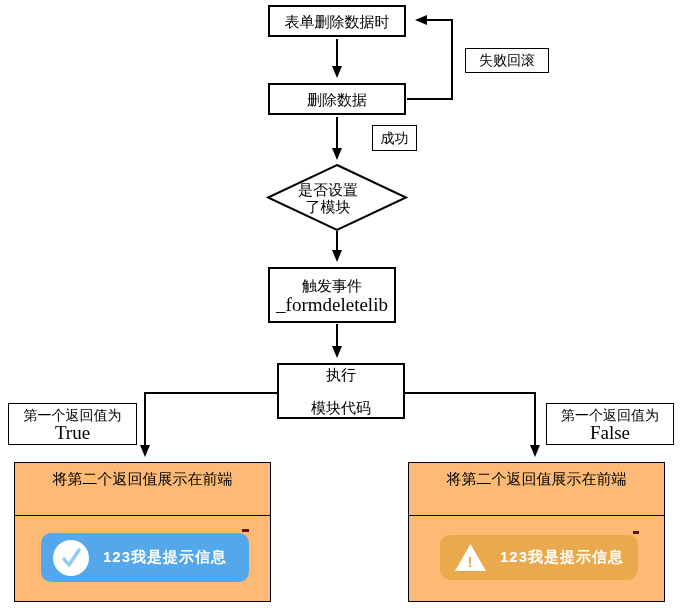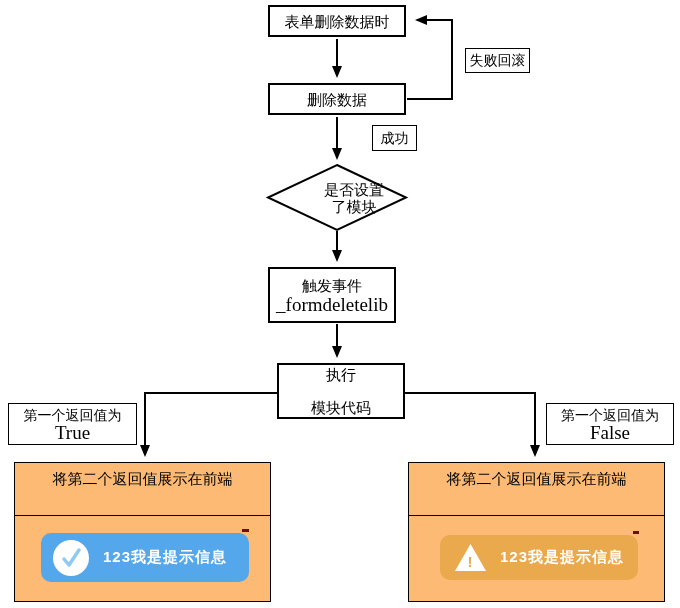--- a/index.html
+++ b/index.html
@@ -68,29 +68,29 @@
   </svg>
 
   <div class="box" style="left:268px; top:83px; width:138px; height:32px;">
     <span>删除数据</span>
   </div>
 
   <div class="box" style="left:268px; top:5px; width:138px; height:32px;">
     <span>表单删除数据时</span>
   </div>
 
-  <div class="box thin" style="left:465px; top:48px; width:65px; height:25px; font-size:14px;justify-content:center;">
+  <div class="box thin" style="left:465px; top:48px; width:84px; height:25px; font-size:14px;justify-content:center;">
     <span>失败回滚</span>
   </div>
 
   <div class="box thin" style="left:372px; top:125px; width:45px; height:26px; font-size:14px;">
     <span>成功</span>
   </div>
 
-  <div class="dtext" style="left:294px; top:181px; width:120px;">
+  <div class="dtext" style="left:268px; top:181px; width:120px;">
     <div>是否设置</div>
     <div>了模块</div>
   </div>
 
   <div class="box" style="left:268px; top:267px; width:128px; height:56px;">
     <div>触发事件</div>
     <div class="serif">_formdeletelib</div>
   </div>
 
   <div class="box" style="left:277px; top:363px; width:128px; height:56px;justify-content:space-between;">

